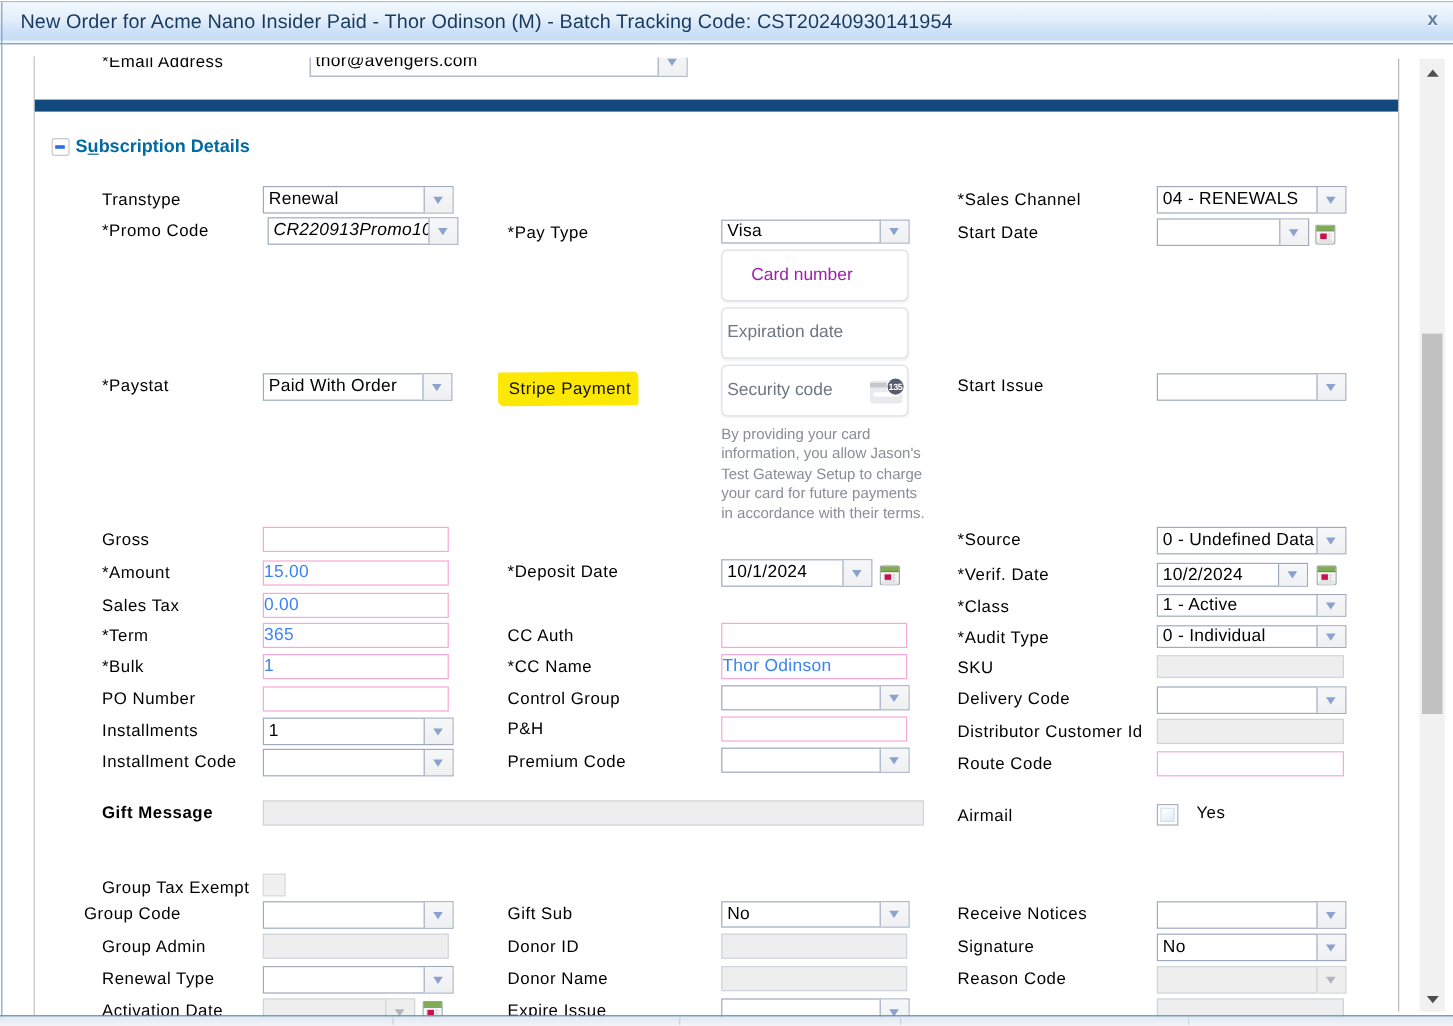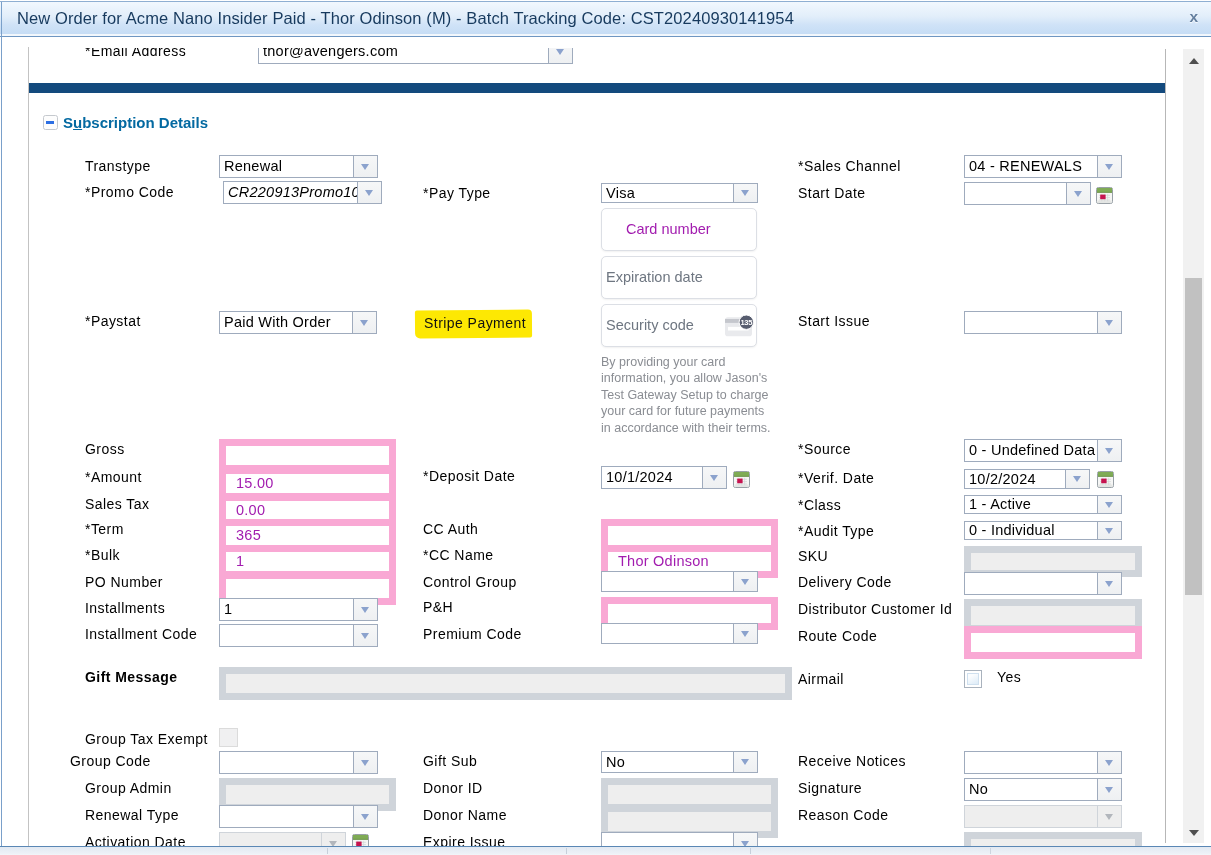--- a/index.html
+++ b/index.html
@@ -1,21 +1,21 @@
 <!DOCTYPE html>
 <html><head>
 <meta charset="utf-8">
 <style>
   html,body{margin:0;padding:0;}
   body{width:1211px;height:855px;position:relative;overflow:hidden;background:#fff;
        font-family:"Liberation Sans",sans-serif;}
   .abs{position:absolute;}
   .lbl{position:absolute;font-size:14px;letter-spacing:0.45px;color:#000;white-space:nowrap;height:21px;line-height:21px;}
-  .inp{position:absolute;height:19px;border:7px solid #f9a8d4;background:#fff;font-size:14.5px;letter-spacing:0.25px;
-       color:#a21caf;padding:0 0 0 10px;line-height:19px;white-space:nowrap;overflow:hidden;}
+  .inp{position:absolute;height:19px;border:1px solid #f9a8d4;background:#fff;font-size:14.5px;letter-spacing:0.25px;
+       color:#3b82f6;padding:0 0 0 0;line-height:19px;white-space:nowrap;overflow:hidden;}
   .combo{position:absolute;height:20px;border:1px solid #9fabbd;background:#fff;font-size:14.5px;letter-spacing:0.25px;
        color:#000;line-height:20px;white-space:nowrap;}
   .combo .val{position:absolute;left:4px;top:0;right:24px;overflow:hidden;}
   .btn{position:absolute;right:0;top:0;bottom:0;width:23px;border-left:1px solid #9fabbd;
        background:linear-gradient(#f6f7f8,#eef0f2);}
   .btn:after{content:"";position:absolute;left:50%;top:50%;margin:-3px 0 0 -4.5px;
        border-left:4.5px solid transparent;border-right:4.5px solid transparent;
        border-top:6px solid #8ba2cd;}
   .dis{background:#eeeeee;border-color:#cfd4da;}
   .dis .btn{background:#eeeeee;border-left-color:#cfd4da;}

